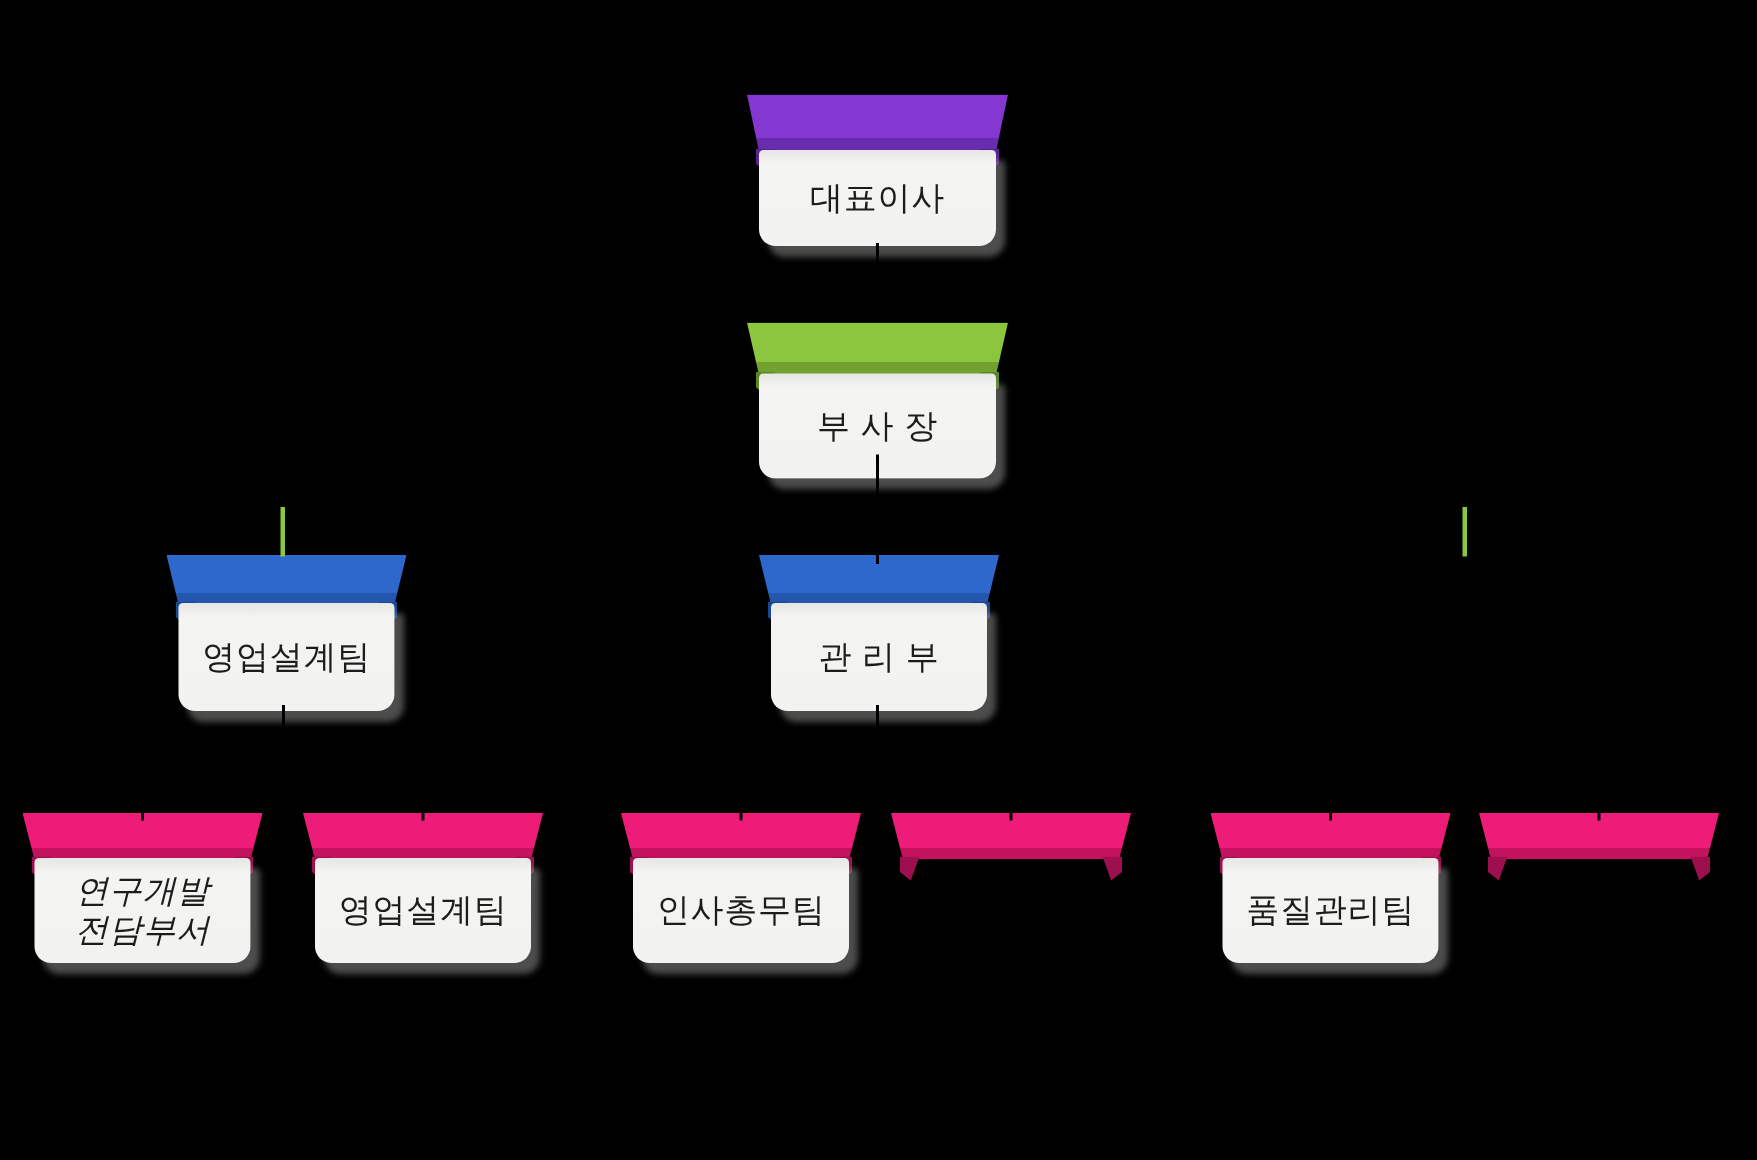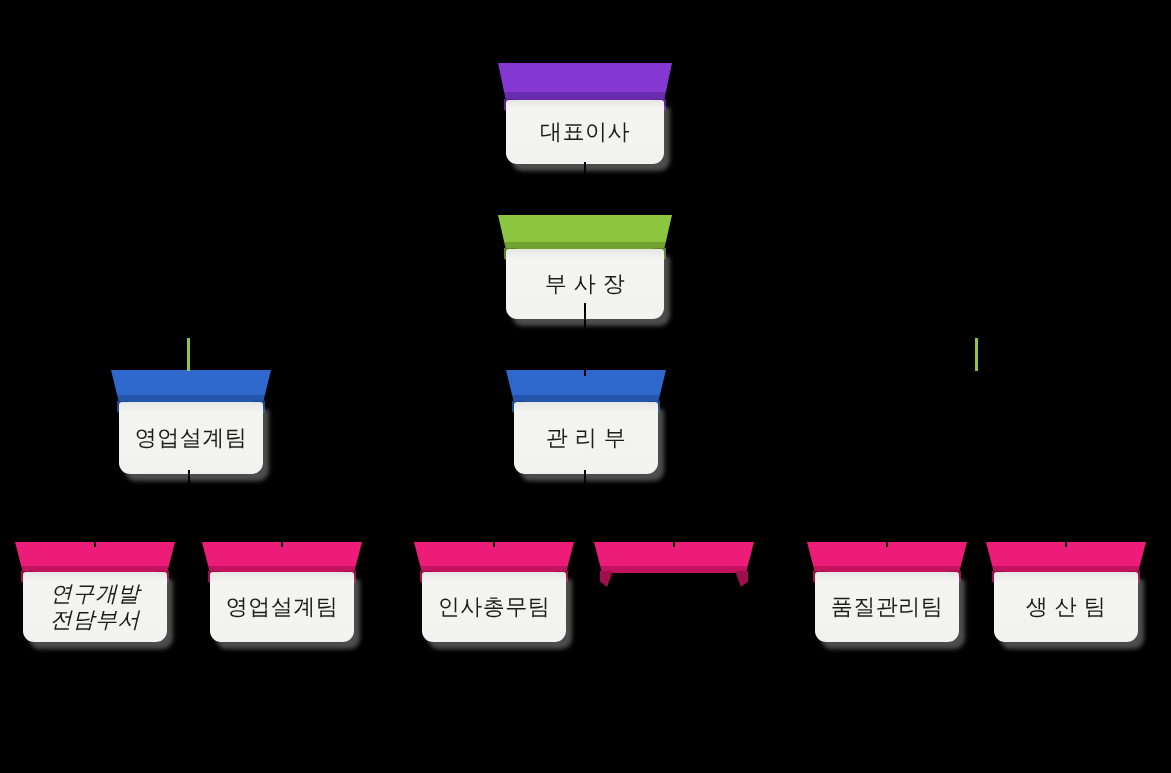--- a/index.html
+++ b/index.html
@@ -138,23 +138,20 @@
     <div class="fold fold-r"></div>
     <div class="body">
       <span class="label">품질관리팀</span>
     </div>
   </div>
 
   <div class="node lvl4 scheme-pink" style="left:986px;top:542px;width:160px;">
     <div class="ribbon"></div>
     <div class="fold fold-l"></div>
     <div class="fold fold-r"></div>
-    <div class="body">
-      <span class="label">생 산 팀</span>
-    </div>
   </div>
 
   <div class="line" style="left:584px;top:162px;width:2px;height:47px;"></div>
   <div class="line" style="left:584px;top:303px;width:2px;height:36px;"></div>
   <div class="line" style="left:188px;top:337px;width:790px;height:2px;"></div>
   <div class="line accent" style="left:187px;top:338px;width:3px;height:33px;"></div>
   <div class="line" style="left:584px;top:337px;width:2px;height:39px;"></div>
   <div class="line accent" style="left:975px;top:338px;width:3px;height:33px;"></div>
 
   <div class="line" style="left:188px;top:470px;width:2px;height:40px;"></div>

